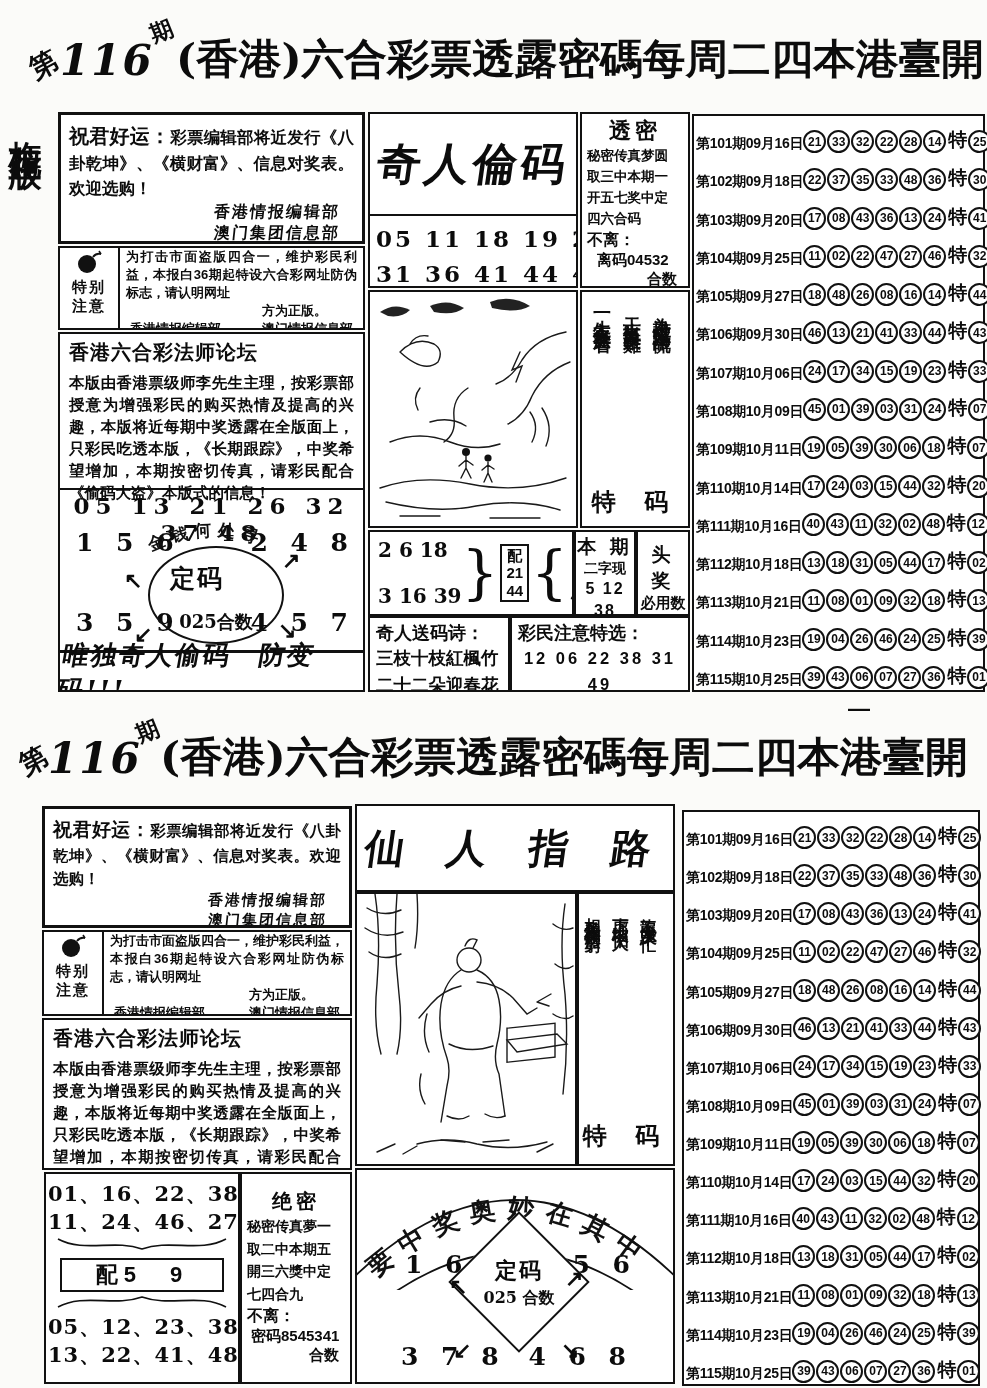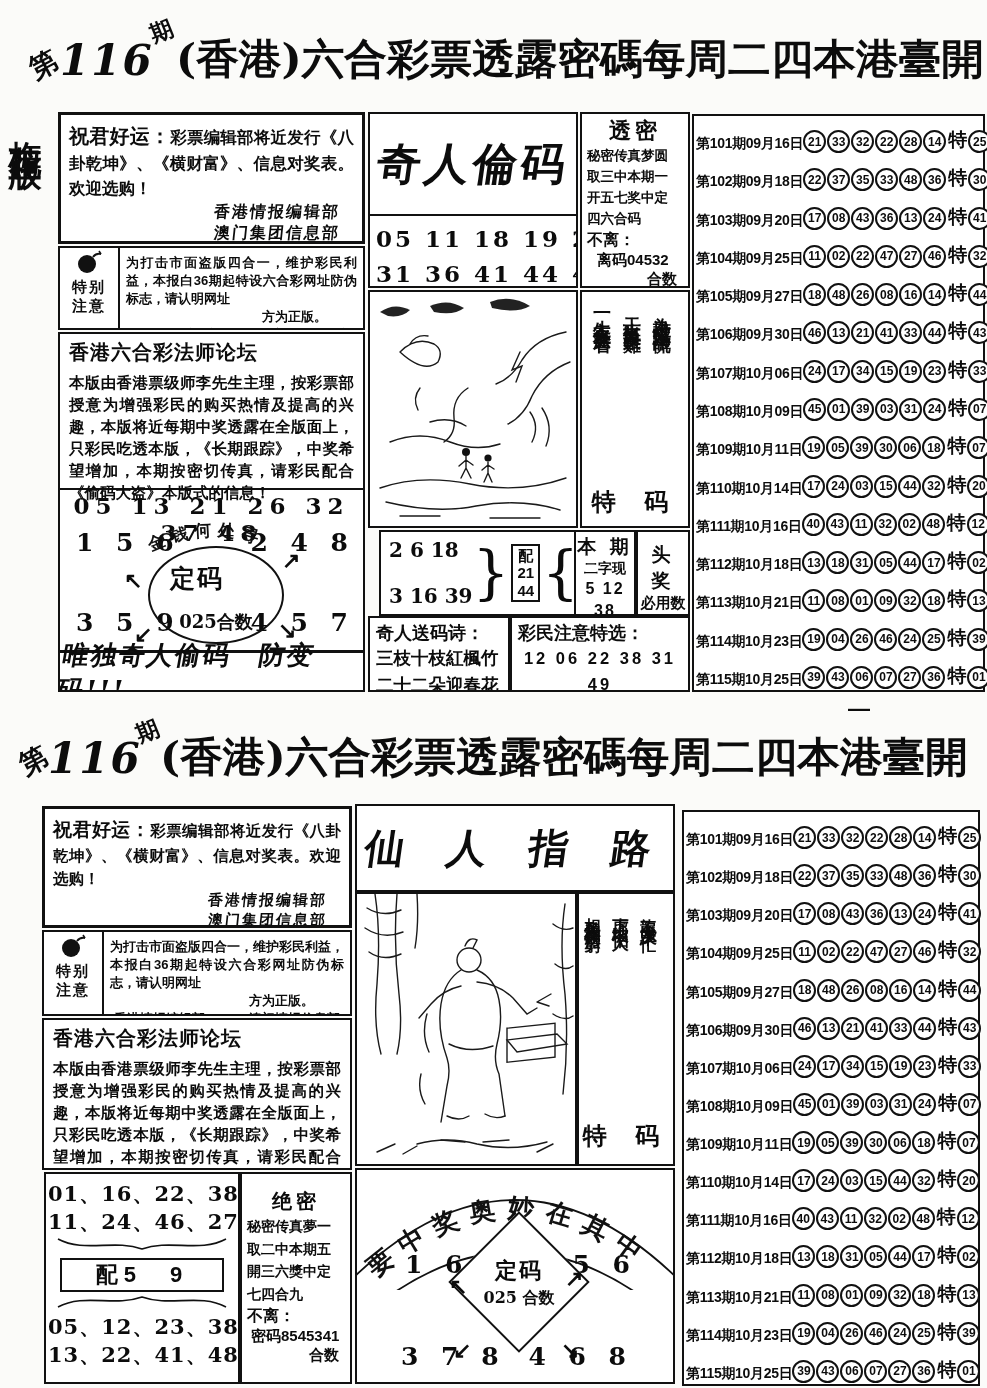--- a/index.html
+++ b/index.html
@@ -25,21 +25,21 @@
   .vlabel{writing-mode:vertical-rl;text-orientation:upright;font-size:33px;font-weight:bold;letter-spacing:6px;}
 
   .greet{padding:6px 8px;font-weight:bold;}
   .greet .lead{font-size:20px;}
   .greet .gbody{font-size:16.5px;line-height:1.5;text-align:justify;}
   .sig{font-size:16px;font-weight:bold;text-align:right;transform:skewX(-6deg);letter-spacing:2px;line-height:1.35;padding-right:14px;}
 
   .notice{display:flex;}
   .notice-left{width:58px;border-right:2px solid #111;display:flex;flex-direction:column;align-items:center;padding-top:2px;}
   .notice-left .nlab{font-size:15px;font-weight:bold;letter-spacing:2px;line-height:1.25;}
-  .notice-right{flex:1;padding:6px 6px;font-size:13px;font-weight:bold;line-height:1.38;text-align:justify;border-radius:8px;}
+  .notice-right{flex:1;padding:0 6px;font-size:13px;font-weight:bold;line-height:1.38;text-align:justify;border-radius:8px;}
   .notice-line2{text-align:right;padding-right:30px;}
   .notice-signs{display:flex;justify-content:space-between;padding:0 4px;}
 
   .forum{padding:5px 9px;border-bottom:2px solid #111;height:156px;box-sizing:border-box;}
   .forum-title{font-size:20px;font-weight:bold;letter-spacing:1px;}
   .forum-body{font-size:15.5px;font-weight:bold;line-height:1.42;text-align:justify;margin-top:6px;}
 
   .chart{height:160px;position:relative;}
   .chart .numsrow{position:absolute;left:0;right:0;top:2px;text-align:center;font-size:23px;font-weight:bold;letter-spacing:6px;}
   .corner{position:absolute;font-size:25px;font-weight:bold;letter-spacing:7px;}
@@ -63,21 +63,21 @@
   .tcode{font-size:15px;font-weight:bold;padding-left:10px;}
   .thesu{font-size:15px;font-weight:bold;text-align:right;padding-right:6px;}
 
   .vpoem{writing-mode:vertical-rl;text-orientation:upright;font-weight:bold;height:180px;
          position:absolute;top:10px;right:8px;}
   .vpoem .pline{margin:0 6px;letter-spacing:3px;}
   #poem-top-box .vpoem{font-size:18px;}
   #poem-bottom-box .vpoem{font-size:16.5px;}
   .tema{position:absolute;left:0;right:0;bottom:8px;text-align:center;font-size:24px;font-weight:bold;letter-spacing:10px;}
 
-  .combo{display:flex;align-items:center;padding:2px 4px;margin-left:11px;}
+  .combo{display:flex;align-items:center;padding:2px 4px;}
   .combo .cnum{font-size:20px;font-weight:bold;white-space:nowrap;}
   .combo .ccol{display:flex;flex-direction:column;justify-content:space-between;height:70px;}
   .brace{font-size:58px;font-weight:normal;line-height:0.9;}
   .peibox{border:2px solid #111;padding:1px 4px;text-align:center;margin:0 2px;}
   .peibox div{font-size:15px;font-weight:bold;line-height:1.15;}
 
   .benqi{text-align:center;padding-top:2px;}
   .benqi .btitle{font-size:19px;font-weight:bold;letter-spacing:4px;}
   .benqi .bsub{font-size:14px;font-weight:bold;}
   .benqi .brow{font-size:16px;font-weight:bold;letter-spacing:2px;line-height:1.35;}

